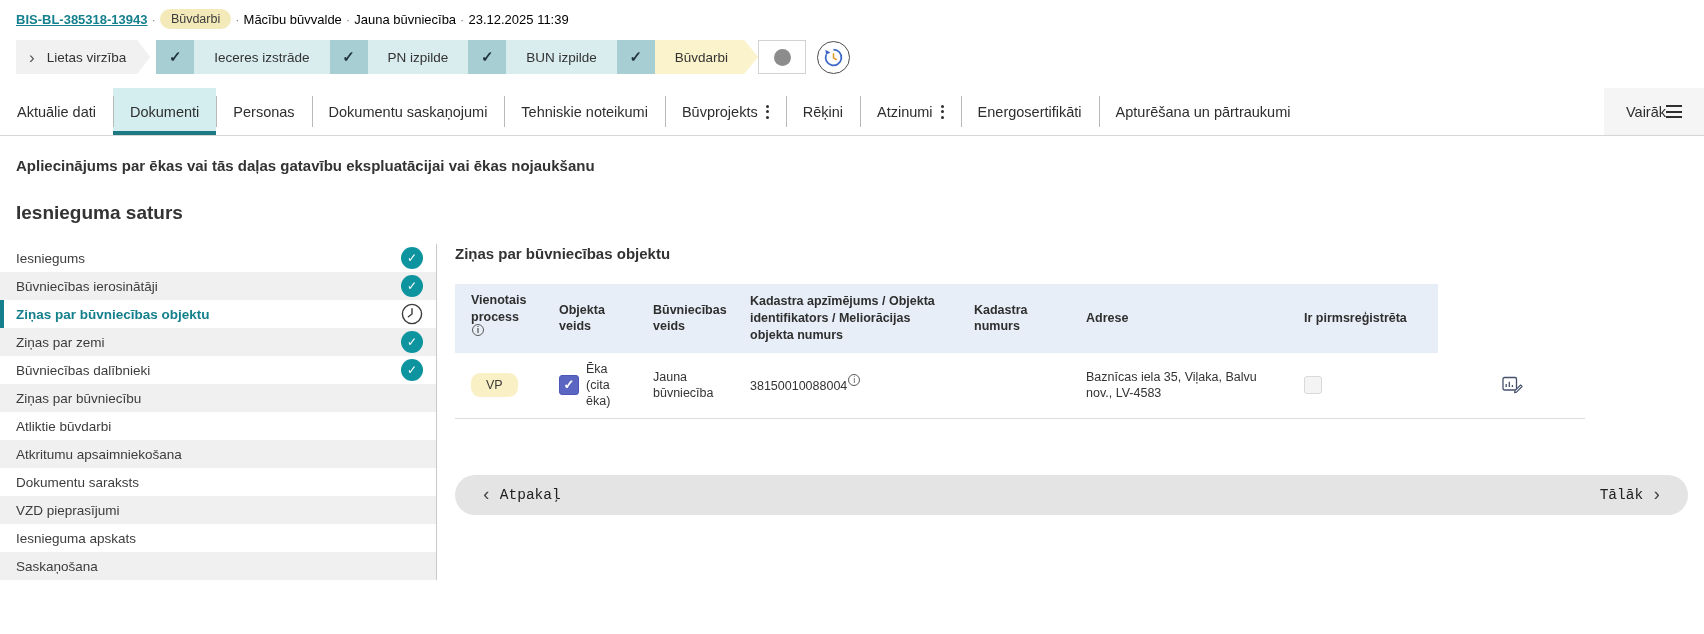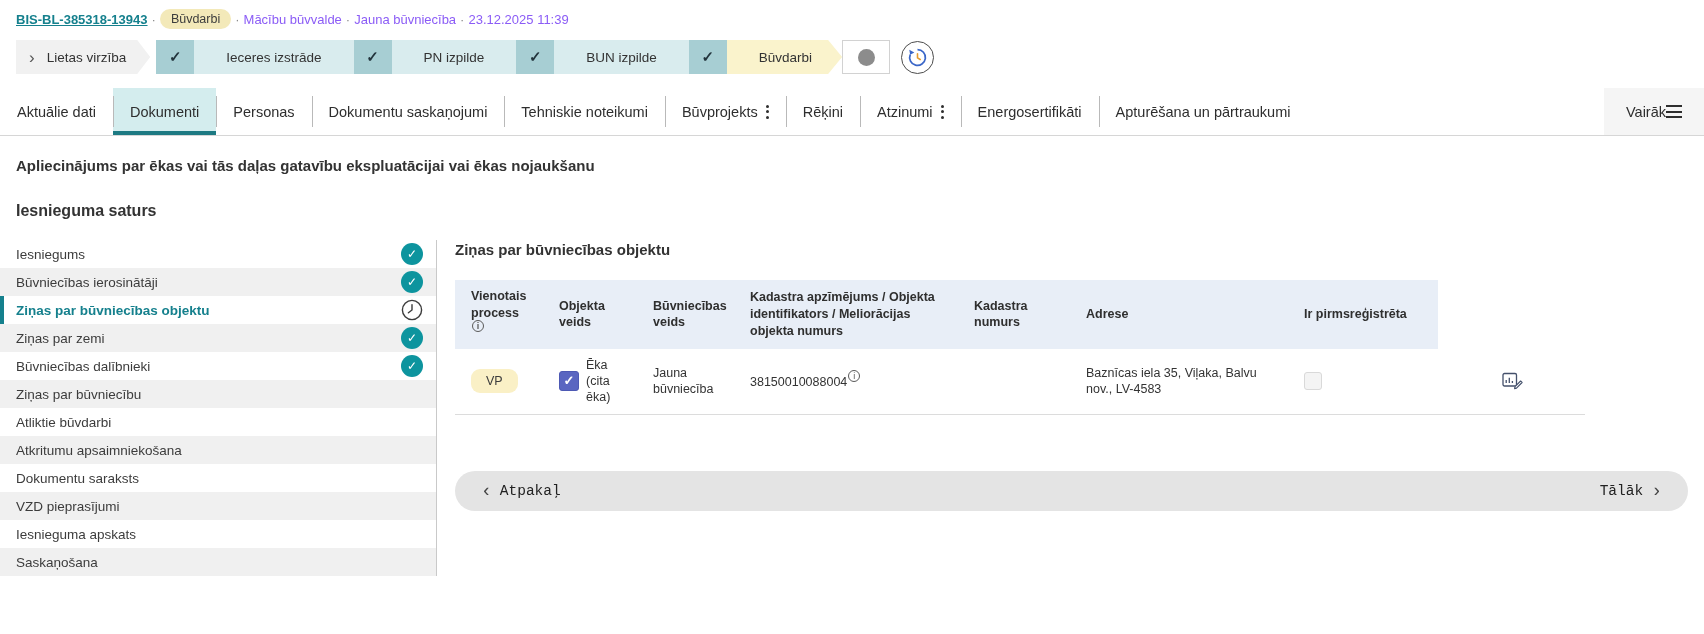--- a/index.html
+++ b/index.html
@@ -4,35 +4,35 @@
 <style>
   * { box-sizing: border-box; margin: 0; padding: 0; }
   html,body { width:1704px; height:634px; background:#fff; overflow:hidden;
     font-family:"Liberation Sans", sans-serif; color:#333; }
 
   
   .top-header { display:flex; align-items:center; gap:4px; padding:9px 16px 4px; font-size:13px; }
   .case-link { color:#15808d; font-weight:bold; text-decoration:underline; cursor:pointer; }
   .meta-sep { color:#8a8a8a; }
   .stage-badge { background:#f3e9b9; color:#3c3c3c; border-radius:11px; padding:3px 11px; font-size:12.5px; }
-  .meta-text { color:#8b5cf6; }
+  .meta-text { color:#000000; }
 
   
   .stepper-row { display:flex; align-items:center; padding:7px 16px 8px; }
   .lietas-box { background:#f1f1f1; height:34px; display:flex; align-items:center; gap:12px;
     padding:0 24px 0 13px; font-size:13.5px; color:#333; cursor:pointer;
     clip-path:polygon(0 0, calc(100% - 13px) 0, 100% 50%, calc(100% - 13px) 100%, 0 100%); }
   .chev { color:#555; font-size:17px; line-height:1; }
   .chev.right::after { content:"\203A"; }
   .steps { display:flex; align-items:center; margin-left:6px; }
   .step-check { width:38px; height:34px; background:#a7ced3; display:flex; align-items:center;
     justify-content:center; color:#22343c; font-weight:bold; font-size:15px; }
   .step-check::after { content:"\2713"; }
   .step-label { background:#d9ecee; height:34px; display:flex; align-items:center;
-    padding:0 32px; font-size:13.5px; color:#333; white-space:nowrap; }
+    padding:0 20px; font-size:13.5px; color:#333; white-space:nowrap; }
   .step-label.current { background:#faf3cc; padding-right:30px;
     clip-path:polygon(0 0, calc(100% - 14px) 0, 100% 50%, calc(100% - 14px) 100%, 0 100%); }
   .step-dot-cell { width:48px; height:34px; background:#fff; border:1px solid #d2d2d2;
     display:flex; align-items:center; justify-content:center; }
   .gray-dot { width:17px; height:17px; border-radius:50%; background:#8c8c8c; }
   .history-btn { width:33px; height:33px; border-radius:50%; border:1.5px solid #4c4c4c;
     background:#fff; margin-left:11px; display:flex; align-items:center; justify-content:center; cursor:pointer; }
 
   
   .tabbar { display:flex; align-items:stretch; height:48px; margin-top:6px;
@@ -43,21 +43,21 @@
   .tab.active { background:#d4edee; box-shadow:inset 0 -4px 0 0 #1d7a83; }
   .kebab { display:flex; flex-direction:column; gap:2.5px; }
   .kebab i { width:3px; height:3px; border-radius:50%; background:#2e2e2e; }
   .more-tab { margin-left:auto; background:#f5f5f5; display:flex; align-items:center; 
     padding:0 22px; font-size:14.5px; color:#2e2e2e; cursor:pointer; }
   .burger { display:flex; flex-direction:column; gap:3.5px; }
   .burger i { width:16px; height:2px; background:#2e2e2e; }
 
   
   .page-title { font-size:15px; font-weight:bold; color:#333; padding:21px 16px 0; }
-  .section-title { font-size:16px; font-weight:bold; color:#333; padding:28px 16px 0; }
+  .section-title { font-size:19px; font-weight:bold; color:#333; padding:28px 16px 0; }
 
   
   .main { display:flex; align-items:stretch; margin-top:20px; }
   .sidebar { width:437px; flex:0 0 437px; border-right:1px solid #c9c9c9; }
   .side-item { height:28px; display:flex; align-items:center; justify-content:space-between;
     padding:0 13px 0 16px; font-size:13.5px; color:#3c3c3c; cursor:pointer;gap:36px; }
   .side-item:nth-child(even) { background:#f0f0f0; }
   .side-item.current { color:#15808d; font-weight:bold; border-left:4px solid #15808d;
     padding-left:12px; background:#fff; }
   .status-check { width:22px; height:22px; border-radius:50%; background:#0d949e; color:#fff;

